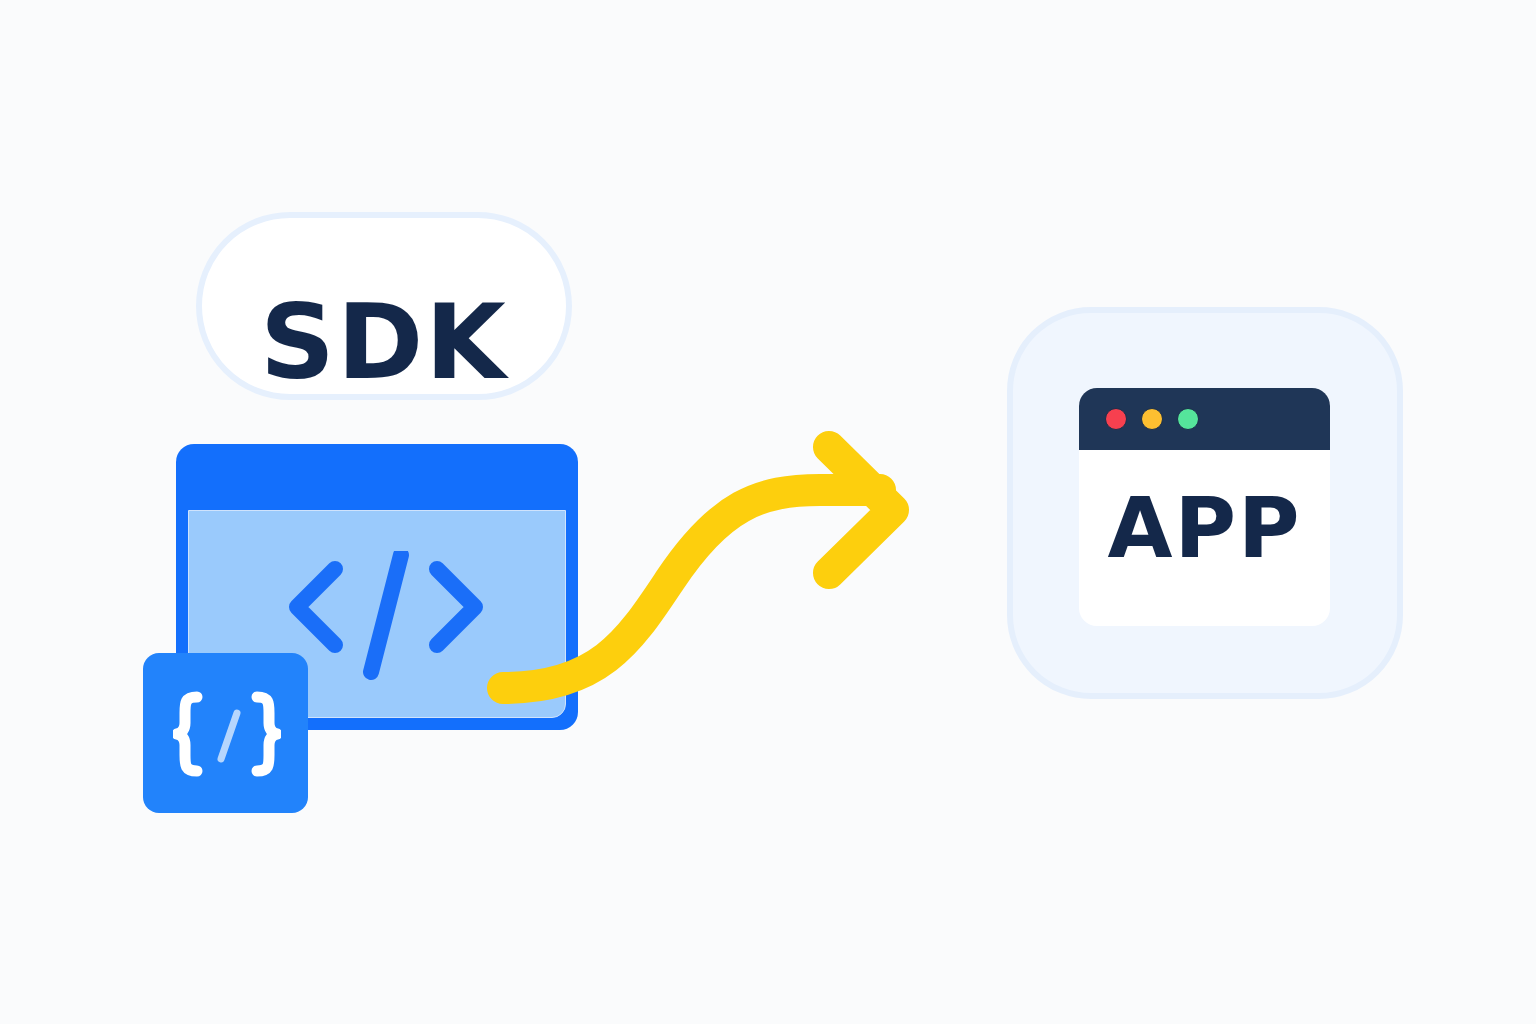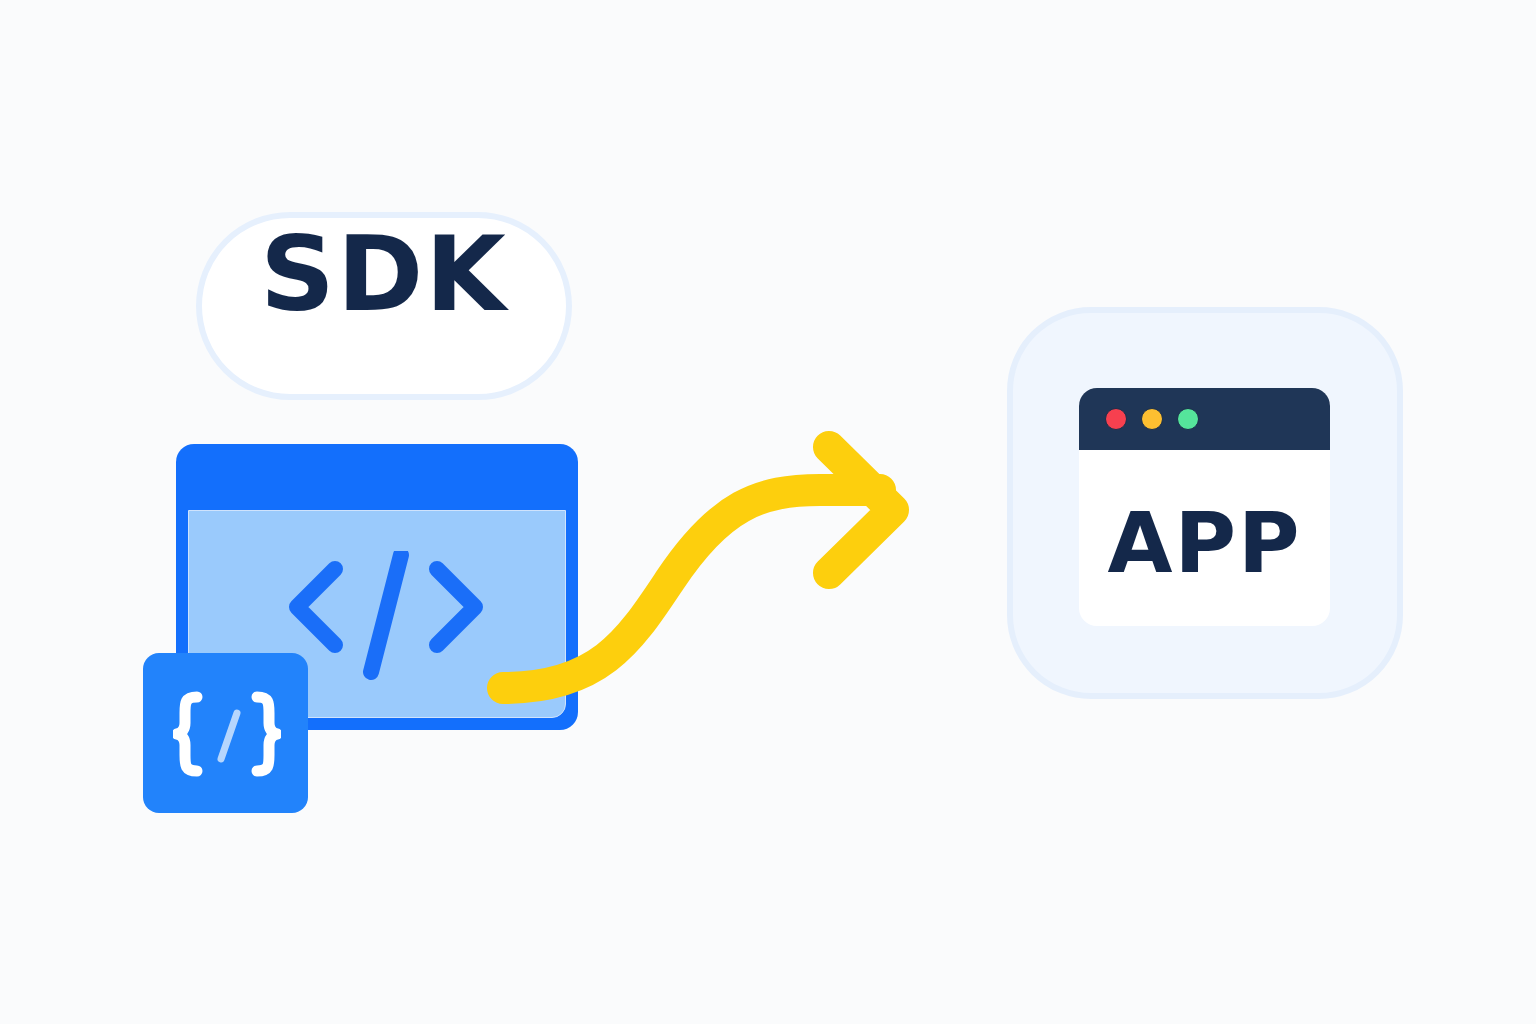--- a/index.html
+++ b/index.html
@@ -20,21 +20,21 @@
       position: absolute;
       left: 196px;
       top: 212px;
       width: 376px;
       height: 188px;
       box-sizing: border-box;
       border: 6px solid #e6f0fd;
       border-radius: 94px;
       background: #ffffff;
       display: flex;
-      align-items: flex-start;
+      align-items: flex-end;
       justify-content: center;
     }
     .sdk-label {
       font-family: "DejaVu Sans", sans-serif;
       font-weight: bold;
       font-size: 104px;
       color: #14284a;
       letter-spacing: 2px;
       line-height: 1;
       margin-top: 4px;
@@ -131,21 +131,20 @@
       left: 0;
       right: 0;
       top: 98px;
       text-align: center;
       font-family: "DejaVu Sans", sans-serif;
       font-weight: bold;
       font-size: 84px;
       line-height: 1;
       color: #14284a;
       letter-spacing: 2px;
-      margin-top: 15px;
     }
   </style>
 </head>
 <body>
 
 <div class="canvas">
 
   <div class="sdk-pill">
     <span class="sdk-label">SDK</span>
   </div>

